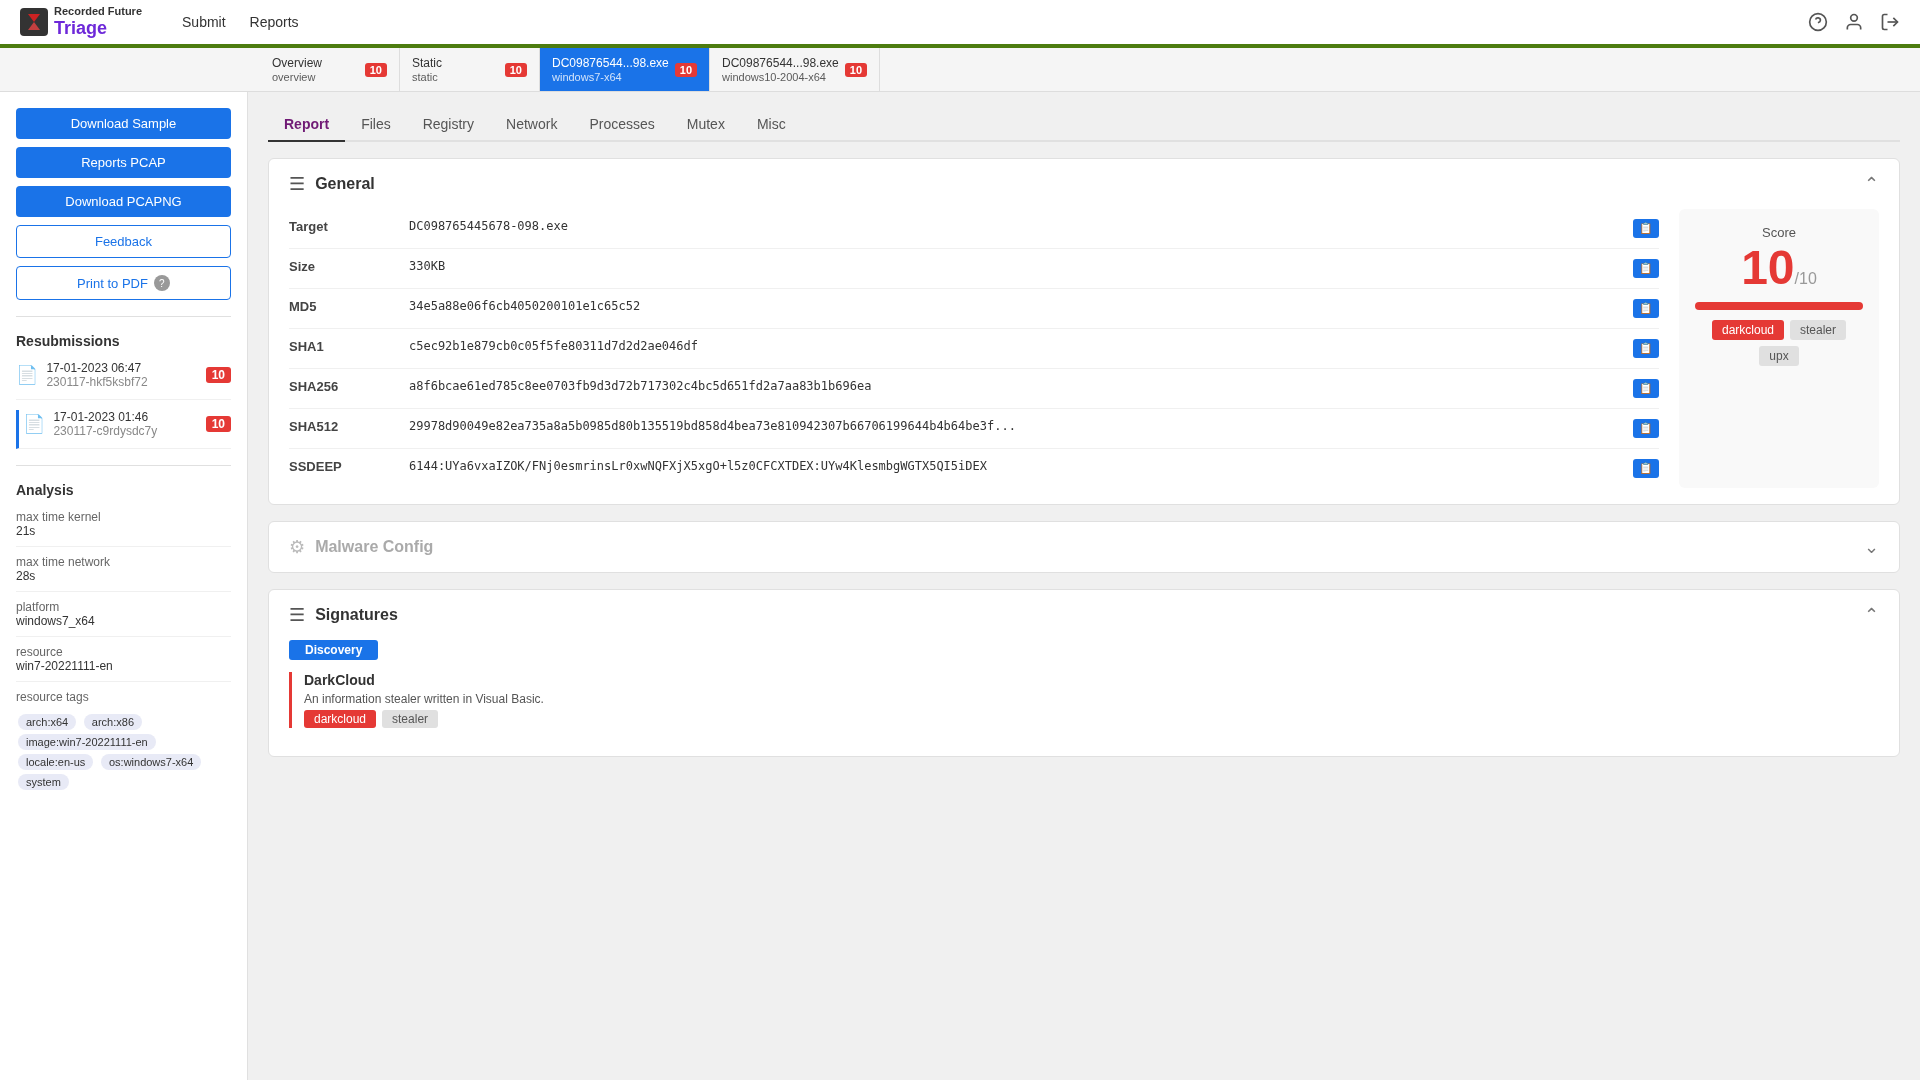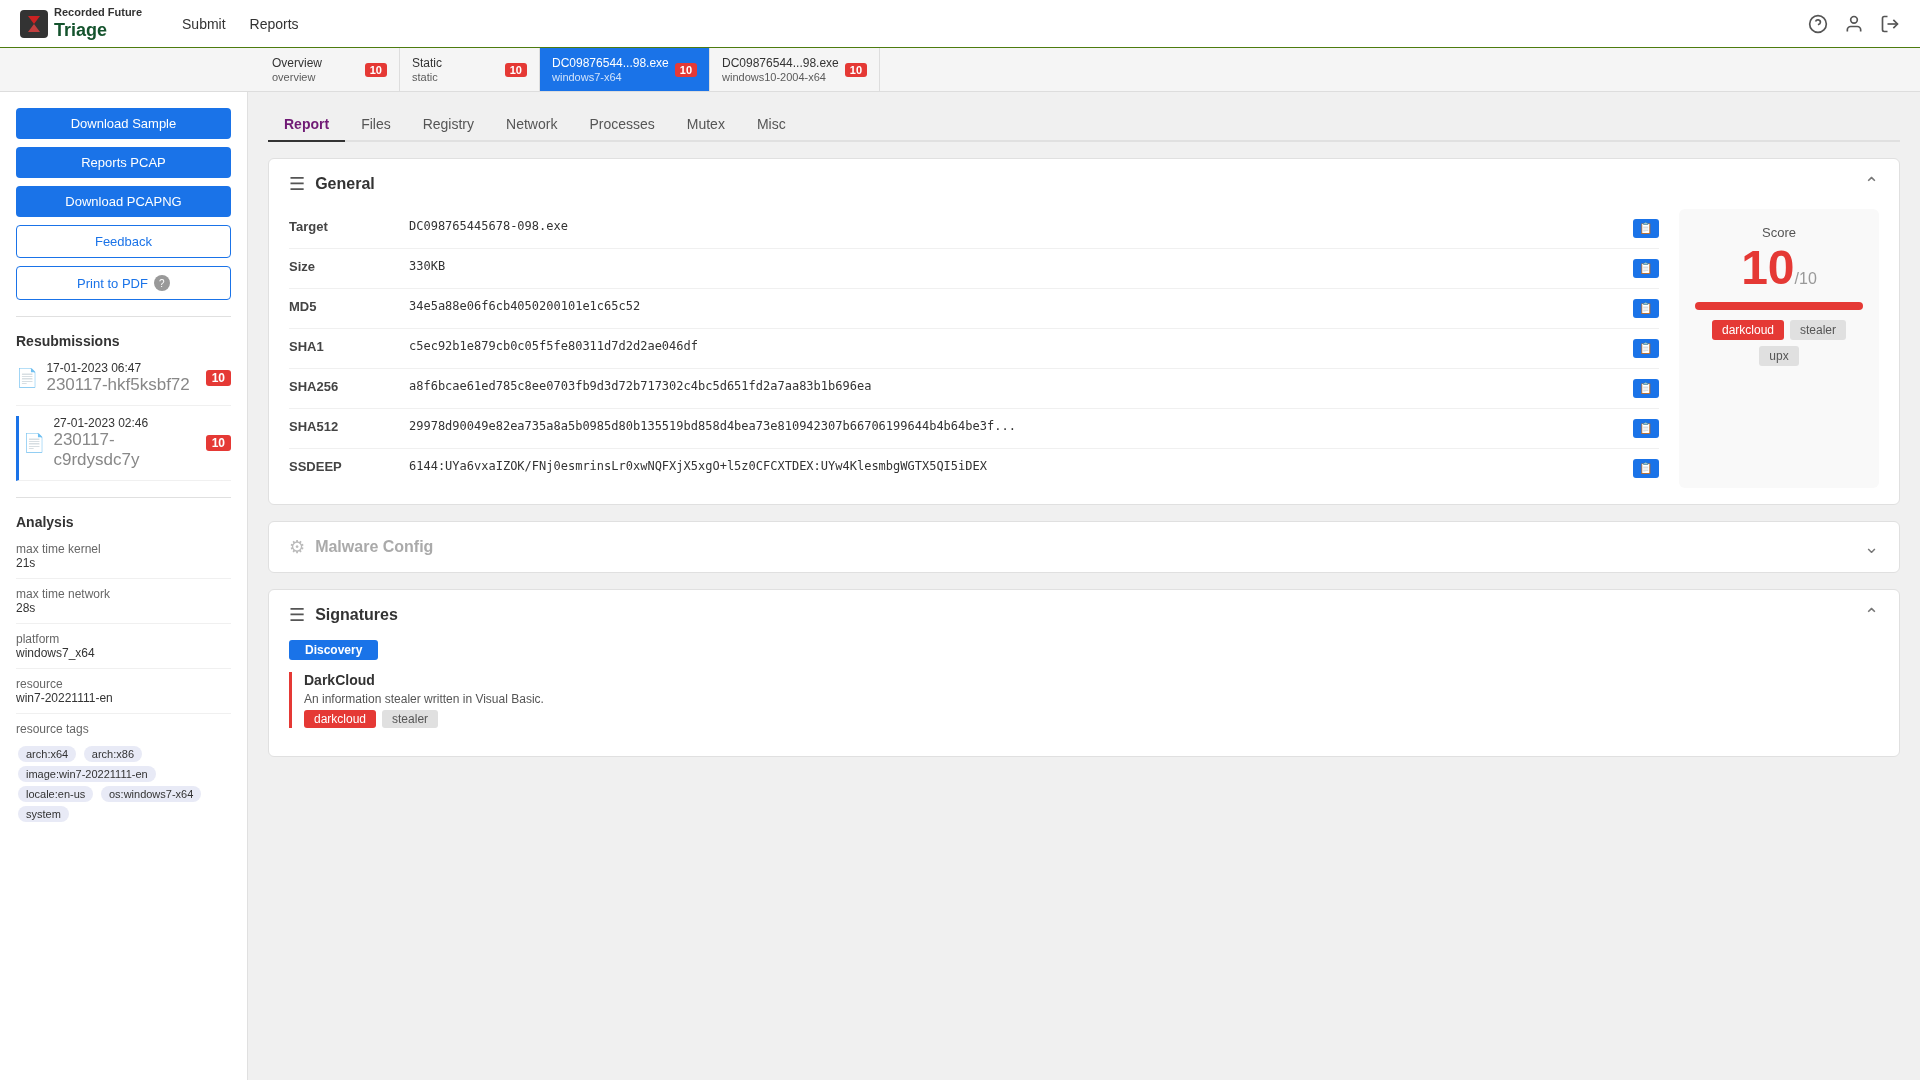--- a/index.html
+++ b/index.html
@@ -5,40 +5,40 @@
     * { box-sizing: border-box; margin: 0; padding: 0; }
     body { font-family: -apple-system, BlinkMacSystemFont, 'Segoe UI', sans-serif; background: #f0f0f0; color: #333; font-size: 13px; }
 
     
     .topnav {
       background: #fff;
       display: flex;
       align-items: center;
       padding: 0 20px;
       height: 48px;
-      border-bottom: 1px solid #4d7c0f;
+      border-bottom: 4px solid #4d7c0f;
       position: fixed;
       top: 0; left: 0; right: 0;
       z-index: 100;
     }
     .logo-area {
       display: flex;
       align-items: center;
       margin-right: 40px;
     }
     .logo-text {
       font-size: 11px;
       font-weight: 600;
       color: #333;
       line-height: 1.2;
     }
     .logo-triage {
       font-size: 18px;
       font-weight: 700;
-      color: #14532d;
+      color: #6d28d9;
     }
     .logo-icon {
       width: 28px;
       height: 28px;
       margin-right: 6px;
     }
     .nav-link {
       font-size: 14px;
       font-weight: 500;
       color: #333;
@@ -160,21 +160,21 @@
       align-items: center;
       gap: 8px;
       margin-bottom: 10px;
       padding-bottom: 10px;
       border-bottom: 1px solid #f0f0f0;
     }
     .resubmission-item.active { border-left: 3px solid #1a73e8; padding-left: 4px; }
     .resub-icon { font-size: 18px; color: #666; flex-shrink: 0; }
     .resub-info { flex: 1; }
     .resub-date { font-size: 12px; }
-    .resub-id { font-size: 17px; color: #888; }
+    .resub-id { font-size: 12px; color: #888; }
     .resub-badge {
       background: #e53935;
       color: #fff;
       border-radius: 3px;
       padding: 1px 6px;
       font-size: 12px;
       font-weight: 600;
     }
 
     .analysis-section { margin-top: 8px; }
@@ -430,21 +430,21 @@
       <span class="resub-icon">📄</span>
       <div class="resub-info">
         <div class="resub-date">17-01-2023 06:47</div>
         <div class="resub-id">230117-hkf5ksbf72</div>
       </div>
       <span class="resub-badge">10</span>
     </div>
     <div class="resubmission-item active">
       <span class="resub-icon">📄</span>
       <div class="resub-info">
-        <div class="resub-date">27-01-2023 02:46</div>
+        <div class="resub-date">17-01-2023 01:46</div>
         <div class="resub-id">230117-c9rdysdc7y</div>
       </div>
       <span class="resub-badge">10</span>
     </div>
 
     <div class="section-divider"></div>
     <div class="section-title analysis-section">Analysis</div>
 
     <div class="analysis-row">
       <div class="analysis-label">max time kernel</div>

